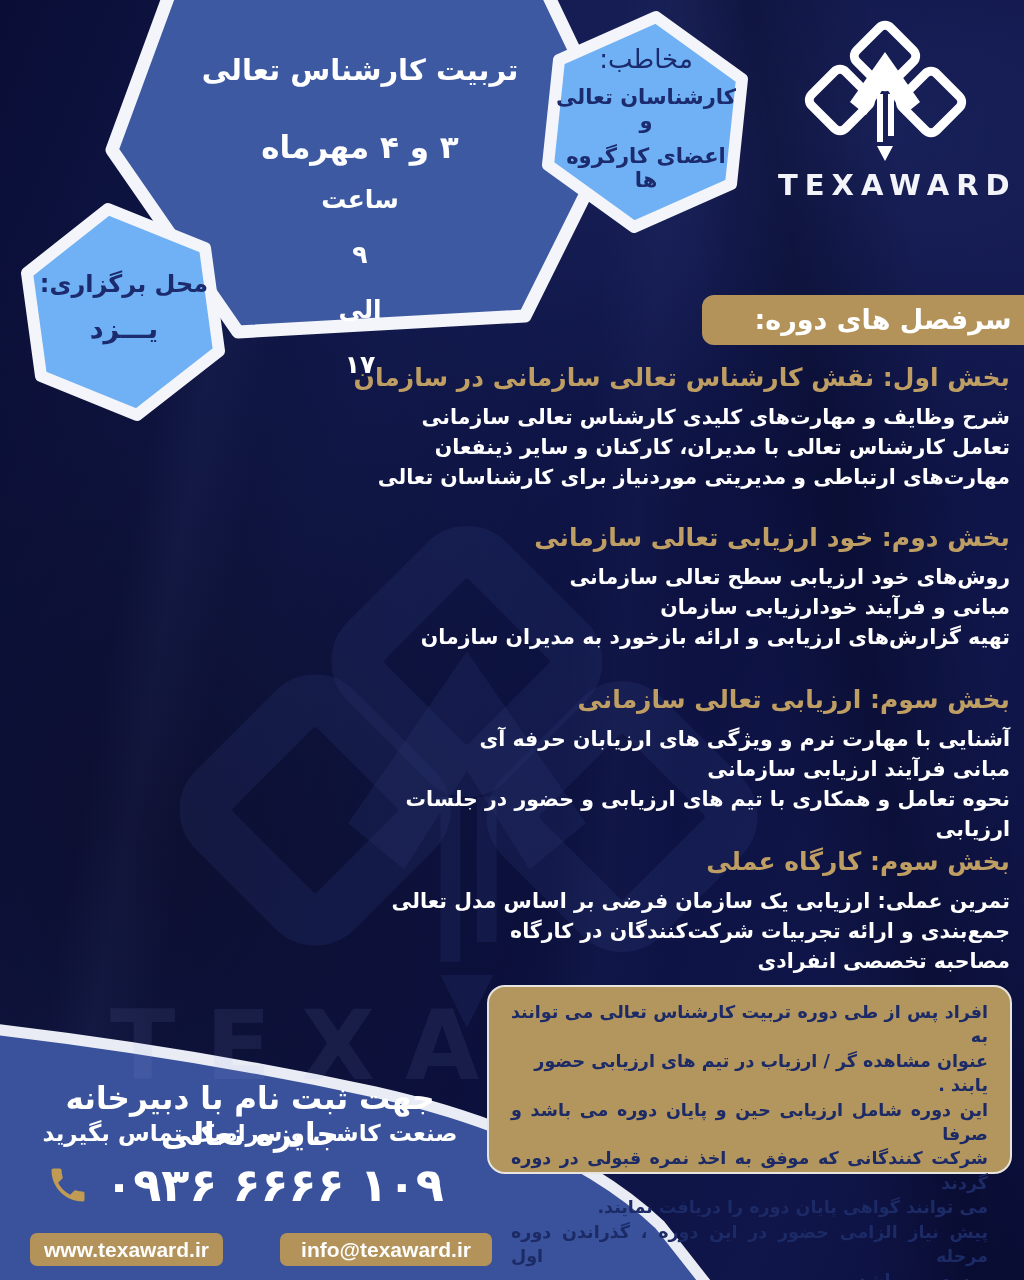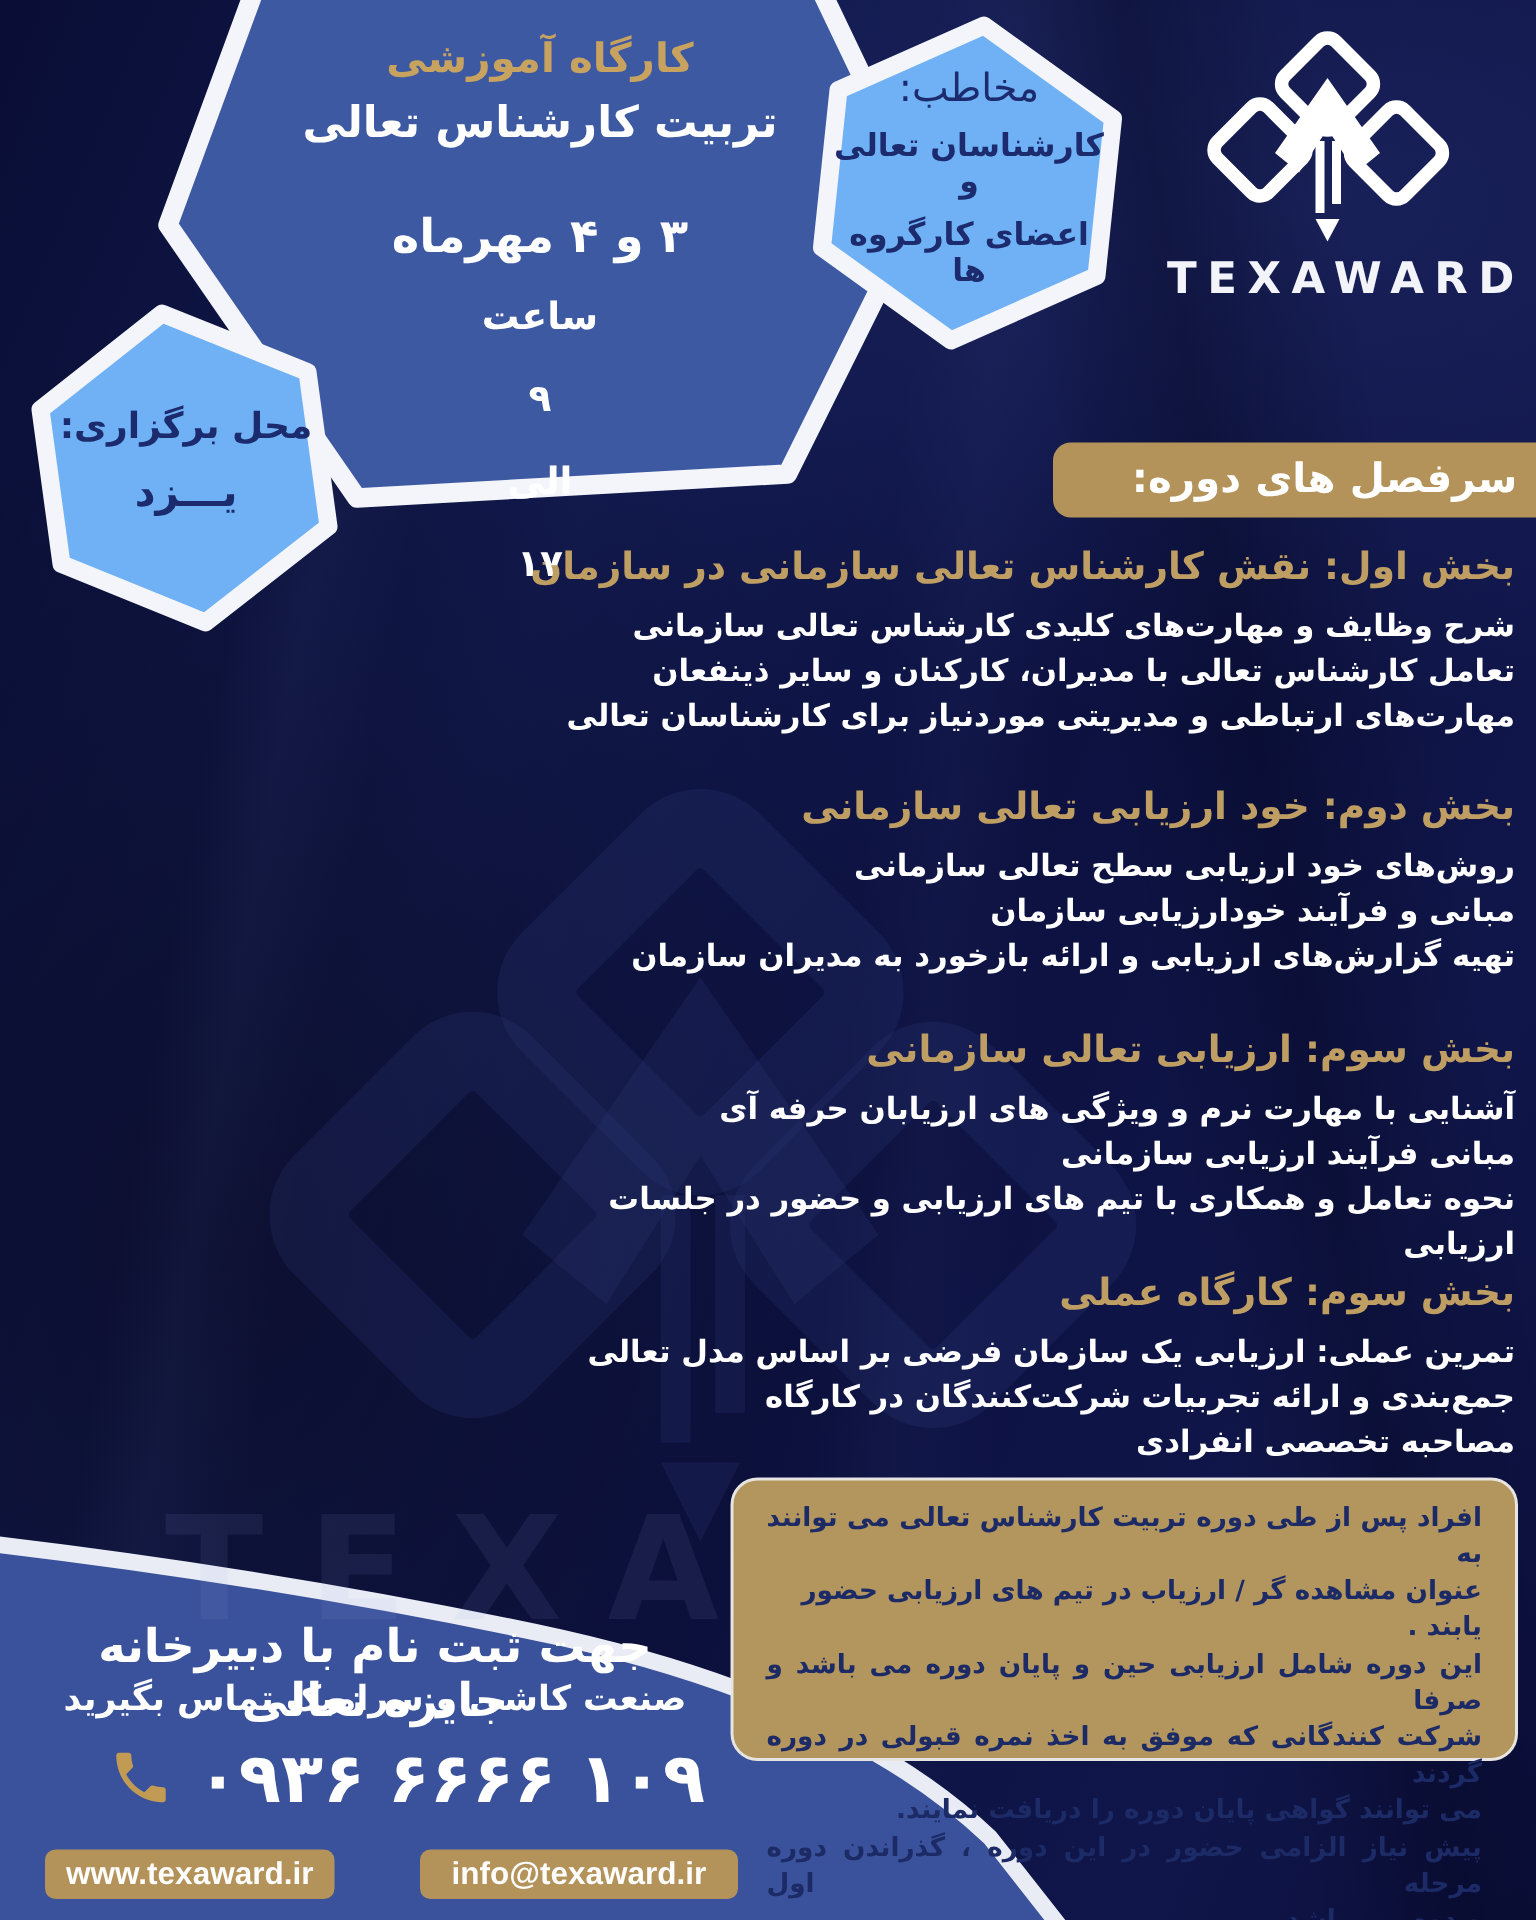--- a/index.html
+++ b/index.html
@@ -18,21 +18,21 @@
       linear-gradient(80deg, rgba(0,0,0,0) 70%, rgba(0,0,10,.25) 78%, rgba(0,0,0,0) 88%);
   }
   svg.bg{position:absolute;left:0;top:0;}
   .abs{position:absolute;}
   .rtl{direction:rtl;unicode-bidi:isolate;}
   .center{text-align:center;}
 
   
   .badge-main{left:150px;top:24px;width:420px;color:#fff;}
   .bm-l1{font-size:27px;font-weight:bold;color:#c8a360;}
-  .bm-l2{font-size:29px;font-weight:bold;margin-top:9px;letter-spacing:.5px;}
+  .bm-l2{font-size:29px;font-weight:bold;margin-top:29px;letter-spacing:.5px;}
   .bm-date{font-size:31px;font-weight:bold;margin-top:42px;}
   .bm-time{direction:ltr;display:flex;justify-content:center;gap:26px;margin-top:20px;font-size:25px;font-weight:bold;flex-direction:column;}
 
   
   .badge-aud{left:553px;top:44px;width:186px;color:#1b2b6e;}
   .ba-title{font-size:26px;font-weight:normal;}
   .ba-line{font-size:21px;font-weight:bold;margin-top:11px;}
 
   
   .badge-ven{left:28px;top:270px;width:192px;color:#1b2b6e;}
@@ -54,21 +54,21 @@
   
   .notice{left:487px;top:985px;width:525px;height:189px;background:#b3955e;
     border:2px solid rgba(240,243,248,.85);border-radius:18px;box-sizing:border-box;
     padding:13px 22px 0 22px;color:#1c2a66;font-weight:bold;font-size:17.5px;line-height:24.4px;
     direction:rtl;text-align:right;}
   .notice .j{text-align:justify;text-align-last:justify;}
 
   
   .c-line1{left:40px;top:1080px;width:420px;color:#fff;font-size:31px;font-weight:bold;text-align:center;}
   .c-line2{left:40px;top:1120px;width:420px;color:#fff;font-size:23px;font-weight:bold;text-align:center;}
-  .c-phone{left:20px;top:1158px;width:450px;direction:ltr;display:flex;justify-content:flex-end;
+  .c-phone{left:20px;top:1158px;width:450px;direction:ltr;display:flex;justify-content:center;
     align-items:center;gap:15px;color:#fff;font-size:46px;font-weight:bold;}
   .gold-pill{background:#b3935a;border-radius:7px;color:#fdfdfd;font-size:21px;font-weight:bold;
     text-align:center;line-height:33px;height:33px;font-family:"Liberation Sans","DejaVu Sans",sans-serif;}
   .pill-web{left:30px;top:1233px;width:193px;}
   .pill-mail{left:280px;top:1233px;width:212px;}
 
   .wm-text{left:110px;top:990px;width:840px;color:rgba(150,168,230,.09);font-size:96px;
     font-weight:bold;letter-spacing:30px;text-align:center;pointer-events:none;}
 </style>
 </head>
@@ -113,21 +113,20 @@
     <g fill="#ffffff">
       <path d="M95 40 L130 90 L114 103 L95 74 L76 103 L60 90 Z"></path>
       <rect x="87" y="82" width="6" height="48"></rect>
       <rect x="98" y="82" width="6" height="42"></rect>
       <path d="M87 134 L103 134 L95 149 Z"></path>
     </g>
   </svg>
   <div class="abs wordmark">TEXAWARD</div>
 
   <div class="abs badge-main rtl center">
-    <div class="bm-l1">کارگاه آموزشی</div>
     <div class="bm-l2">تربیت کارشناس تعالی</div>
     <div class="bm-date">۳ و ۴ مهرماه</div>
     <div class="bm-time">
       <span>ساعت</span>
       <span>۹</span>
       <span>الی</span>
       <span>۱۷</span>
     </div>
   </div>
 

